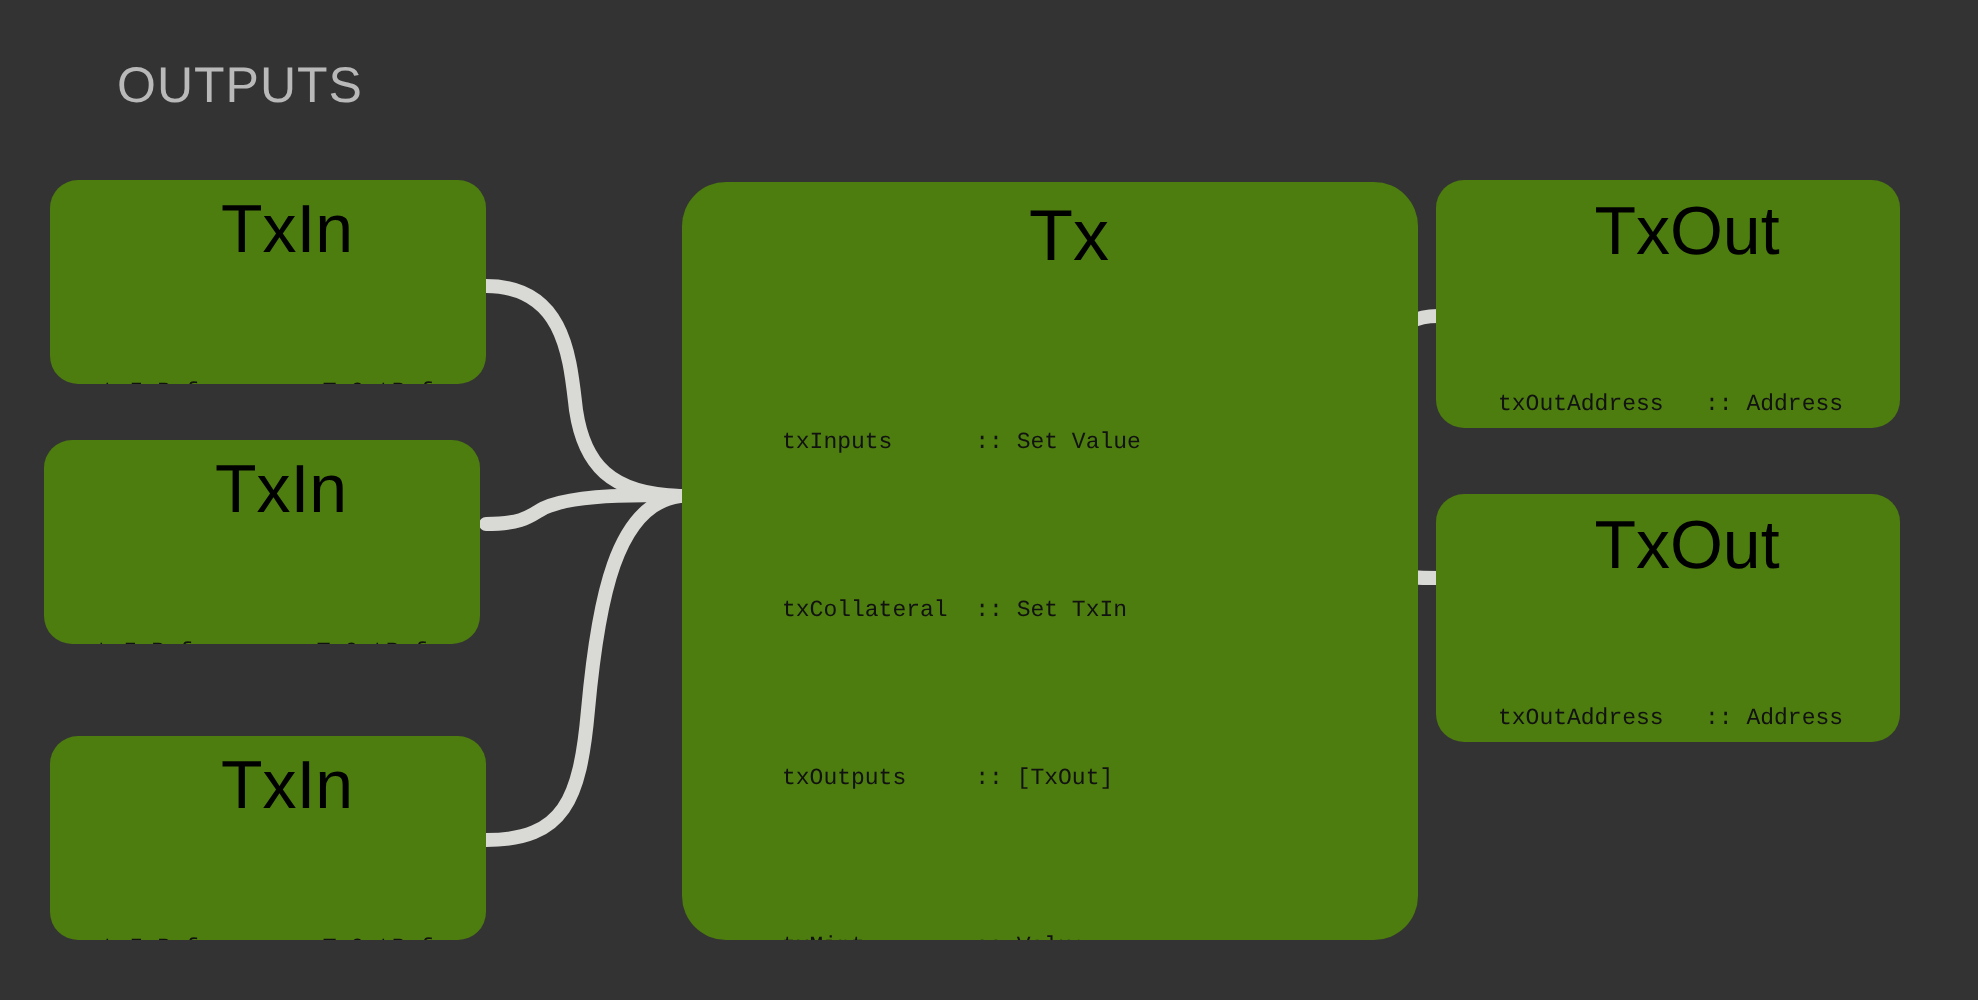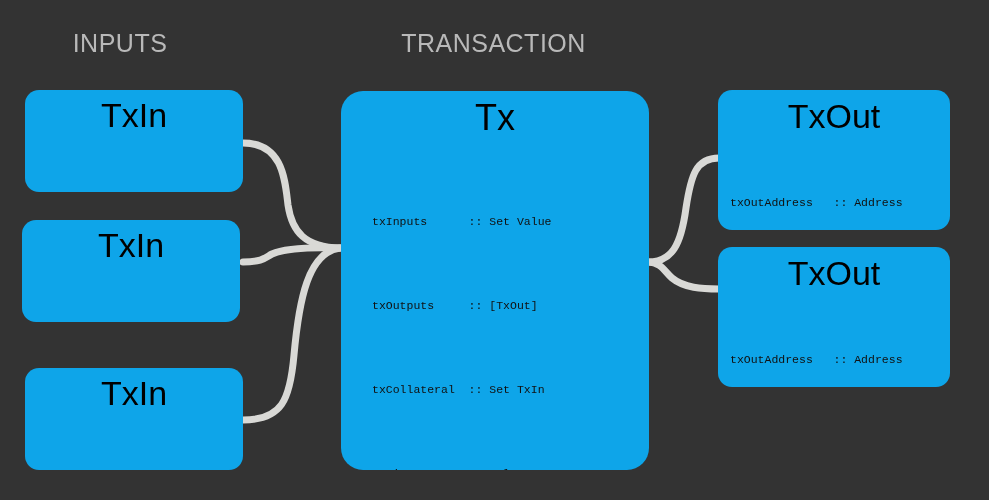--- a/index.html
+++ b/index.html
@@ -24,24 +24,25 @@
     letter-spacing: 0.5px;
     white-space: nowrap;
     text-align: center;
   }
   #hdr-inputs  { left: 0px;   top: 29px; width: 240px; }
   #hdr-tx      { left: 341px; top: 29px; width: 305px; }
   #hdr-outputs { left: 718px; top: 29px; width: 232px; }
 
   .card {
     position: absolute;
-    background: #0ea5e9;
+    background: #4d7c0f;
     border-radius: 14px;
     box-sizing: border-box;
     overflow: hidden;
+    padding-left: 19px;
   }
   .card.tx { border-radius: 22px; }
 
   .card-title {
     text-align: center;
     font-family: "Liberation Sans", sans-serif;
     font-weight: 400;
     color: #000000;
     line-height: 1;
     white-space: nowrap;
@@ -61,32 +62,32 @@
   
   .card.txin { width: 218px; height: 102px; }
   .card.txin .card-title { margin-top: 8px; }
   .card.txin .fields {
     margin-top: 12px;
     padding-left: 7px;
     font-size: 11.5px;
     line-height: 21px;
   }
   
-  .card.txout { width: 232px; height: 140px; }
+  .card.txout { width: 232px; height: 124px; }
   .card.txout .card-title { margin-top: 9px; }
   .card.txout .fields {
     margin-top: 14px;
     padding-left: 12px;
     font-size: 11.5px;
     line-height: 22.5px;
   }
   
   .card.tx {
     left: 341px; top: 91px;
-    width: 308px; height: 379px;
+    width: 368px; height: 379px;
   }
   .card.tx .card-title { margin-top: 9px; }
   .card.tx .fields {
     margin-top: 16px;
     padding-left: 31px;
     font-size: 11.5px;
     line-height: 28px;
   }
 
   #wires {
@@ -109,22 +110,21 @@
       <path d="M 243 262 C 263 262 266 257 272 254 C 285 248 310 247 340 248"></path>
 
       <path d="M 243 420 C 282 420 290 400 294 355 C 299 300 308 252 340 248"></path>
 
       <path d="M 648 262 C 672 262 681 245 686 208 C 691 175 696 158 719 158"></path>
 
       <path d="M 648 262 C 661 262 665 272 672 278 C 684 288 702 289 719 289"></path>
     </g>
   </svg>
 
-  <div class="col-header" id="hdr-inputs">INPUTS</div>
-  <div class="col-header" id="hdr-tx">TRANSACTION</div>
+  <div class="col-header" id="hdr-inputs">OUTPUTS</div>
 
   <div class="card txin" style="left:25px; top:90px;">
     <div class="card-title">TxIn</div>
     <div class="fields">
       <span class="field-row">txInRef      :: TxOutRef</span>
       
     </div>
   </div>
 
   <div class="card txin" style="left:22px; top:220px;">
@@ -140,22 +140,22 @@
     <div class="fields">
       <span class="field-row">txInRef      :: TxOutRef</span>
       
     </div>
   </div>
 
   <div class="card tx">
     <div class="card-title">Tx</div>
     <div class="fields">
       <span class="field-row">txInputs      :: Set Value</span>
+      <span class="field-row">txCollateral  :: Set TxIn</span>
       <span class="field-row">txOutputs     :: [TxOut]</span>
-      <span class="field-row">txCollateral  :: Set TxIn</span>
       <span class="field-row">txMint        :: Value</span>
       
       
       
       
       
       
     </div>
   </div>
 

